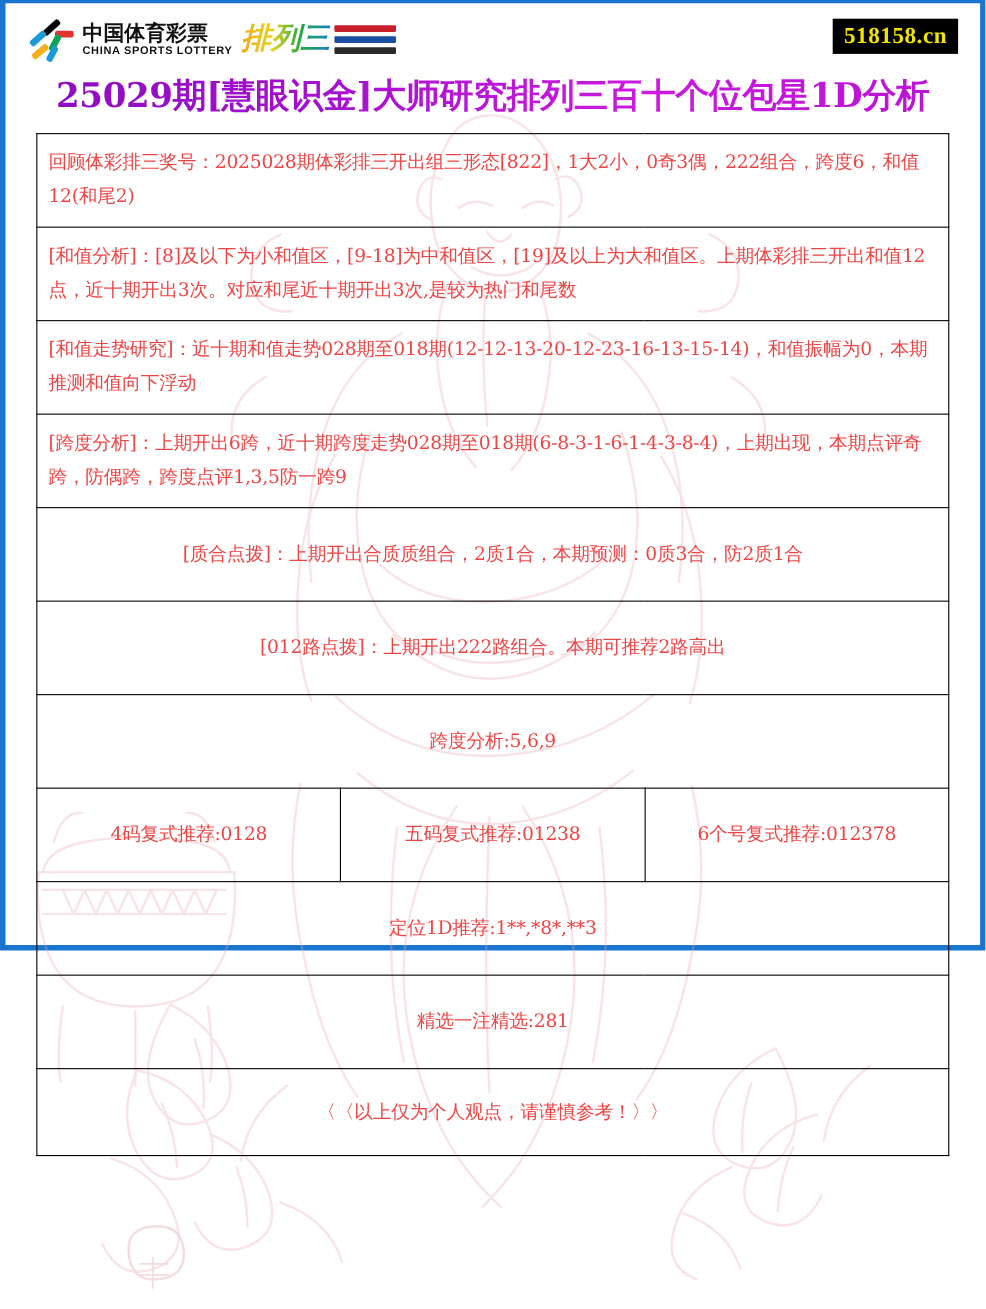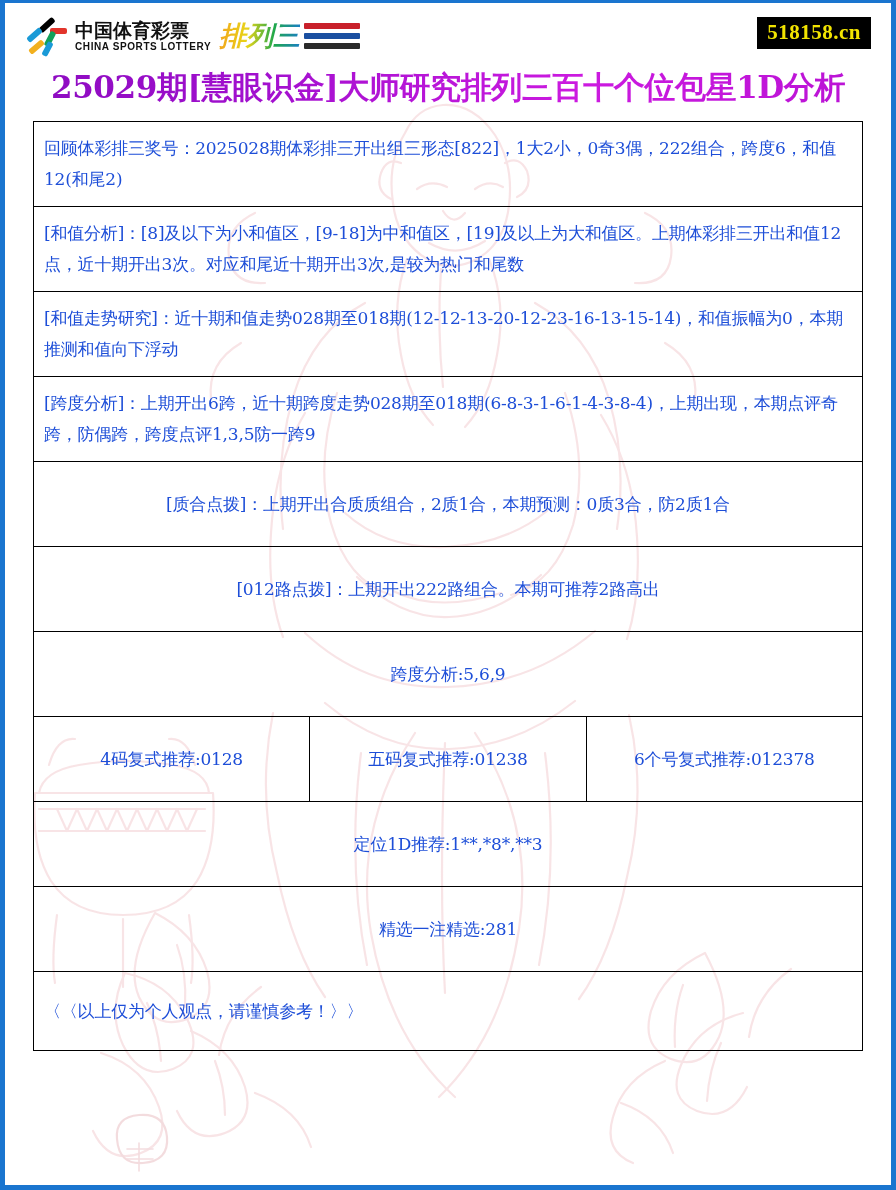--- a/index.html
+++ b/index.html
@@ -12,21 +12,21 @@
     background: #ffffff;
     font-family: "Liberation Serif", "DejaVu Serif", serif;
     overflow: hidden;
   }
 
   
   #page {
     position: relative;
     box-sizing: border-box;
     width: 896px;
-    height: 1190px;
+    height: 864px;
     border-left: 5px solid #1a75cf;
     border-right: 5px solid #1a75cf;
     border-bottom: 5px solid #1a75cf;
     border-top: 3px solid #1a75cf;
     background: #ffffff;
   }
 
   
   #watermark {
     position: absolute;
@@ -157,28 +157,28 @@
     border-collapse: collapse;
     table-layout: fixed;
   }
   table.main td {
     border: 1px solid #000000;
     padding: 9px 10px;
     vertical-align: middle;
     font-family: "DejaVu Serif", "Liberation Serif", serif;
     font-size: 17px;
     line-height: 31px;
-    color: #1d4ed8;
+    color: #ef4444;
     background: transparent;
     letter-spacing: -0.2px;
   }
   td.para { text-align: left; height: 66px; }
   td.ctr  { text-align: center; height: 66px; }
   td.col3 { text-align: center; height: 66px; }
-  td.last { height: 60px; }
+  td.last { text-align: center; height: 60px; }
 </style>
 </head>
 <body>
 
 <div id="page">
 
   <svg id="watermark" viewBox="0 0 886 1090" preserveAspectRatio="none" aria-hidden="true">
     <g fill="none" stroke="#e9a7ad" stroke-width="2.2" stroke-linecap="round" stroke-linejoin="round">
 
       <path d="M400 40 q-18 30 -12 70 q4 34 28 52 q26 20 56 4 q28 -16 32 -54 q5 -40 -14 -70 q-22 -32 -52 -30 q-26 2 -38 28z"></path>

